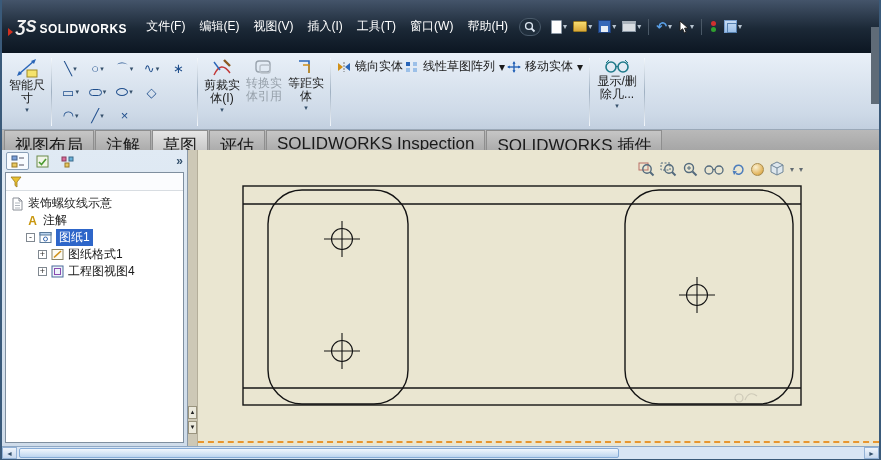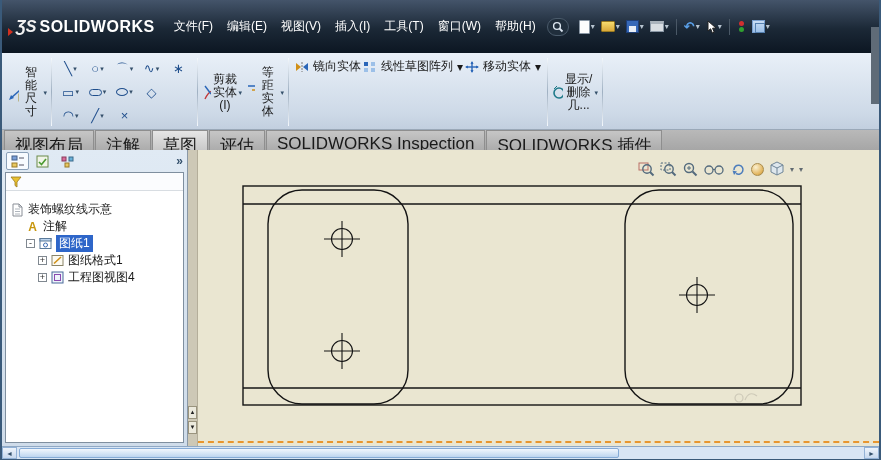--- a/index.html
+++ b/index.html
@@ -8,21 +8,21 @@
 
   .window { position:relative; width:881px; height:460px; display:flex; flex-direction:column;
             background:#eae6d1; border-left:2px solid #3a5a7a; border-right:2px solid #3a5a7a; border-bottom:1px solid #3a5a7a; }
 
   
   .titlebar { flex:0 0 27px; background:linear-gradient(#44546a,#1b2836 55%,#0c1622);
               display:flex; align-items:center; padding:0 6px; color:#fff; }
   .logo { display:flex; align-items:flex-end; margin-right:12px; }
   .logo-mark { font-style:italic; font-weight:bold; font-size:16px; margin-right:3px; color:#f2f2f2; }
   .logo-accent { width:0; height:0; border-left:5px solid #d03020; border-top:4px solid transparent; border-bottom:4px solid transparent; margin-right:3px; }
-  .logo-text { font-weight:bold; font-size:16px; letter-spacing:.5px; }
+  .logo-text { font-weight:bold; font-size:12px; letter-spacing:.5px; }
   .menu-item { padding:18px 7px; font-size:12px; white-space:nowrap; cursor:default; }
   .search-chip { width:22px; height:18px; border-radius:9px; background:#202e3c; border:1px solid #4a5a6a;
                  display:flex; align-items:center; justify-content:center; margin:0 8px 0 4px; }
   .qbar { display:flex; align-items:center; gap:2px; }
   .qitem { display:flex; align-items:center; gap:1px; padding:1px 2px; }
   .qcaret { font-size:8px; color:#b8c4d0; }
   .i-page { width:11px; height:14px; background:#fdfdfd; border:1px solid #8a97a5; border-radius:1px; }
   .i-folder { width:14px; height:11px; background:linear-gradient(#f7dc6f,#daa93a); border:1px solid #9a7a20; border-radius:1px; }
   .i-floppy { width:13px; height:13px; background:#3668b8; border:1px solid #1e3f78; position:relative; }
   .i-floppy::after { content:""; position:absolute; left:2px; top:5px; width:7px; height:6px; background:#e8eef6; }
@@ -33,21 +33,21 @@
   .i-grid::after { content:""; position:absolute; left:2px; top:2px; width:8px; height:8px; border:1px solid #5580b0; }
   .dotcol { display:flex; flex-direction:column; gap:1px; padding:0 2px; }
   .dot { width:5px; height:5px; border-radius:50%; }
   .dot.r { background:#d03030; } .dot.g { background:#30a030; }
   .qsep { width:1px; height:16px; background:#4a5866; margin:0 3px; }
 
   
   .ribbon { flex:0 0 77px; background:linear-gradient(#e9f0f8,#cdd9e7 80%,#c2cfdf); border-bottom:1px solid #9aa8b8;
             display:flex; align-items:stretch; padding:3px 4px 1px 4px; }
   .rdiv { width:1px; background:linear-gradient(#f4f8fc,#9fb0c2,#f4f8fc); margin:2px 3px; }
-  .rbtn { display:flex; flex-direction:row; align-items:center; justify-content:flex-start; gap:1px; padding:2px 1px; }
+  .rbtn { display:flex; flex-direction:column; align-items:center; justify-content:flex-start; gap:1px; padding:2px 1px; }
   .rbtn .lbl { font-size:12px; line-height:13px; text-align:center; }
   .rbtn .rcaret { font-size:7px; color:#35506b; line-height:7px; }
   .w40 { width:42px; } .w46 { width:48px; }
   .disabled .lbl { color:#96a0aa; }
   .sketchgrid { display:flex; flex-direction:column; justify-content:space-between; padding:1px 2px; }
   .sgrow { display:flex; align-items:center; height:23px; }
   .sgcell { display:flex; align-items:center; gap:1px; width:27px; justify-content:center; }
   .sglyph { color:#1f4e8c; font-size:13px; line-height:13px; }
   .sgcaret { font-size:7px; color:#35506b; }
   .cs-slot { width:13px; height:7px; border:1.4px solid #1f4e8c; border-radius:4px; }
@@ -68,21 +68,21 @@
 
   .left-panel { flex:0 0 186px; background:linear-gradient(#e0eaf4,#cfdcea); display:flex; flex-direction:column; border-right:1px solid #8a98a6; }
   .panel-tabs { flex:0 0 22px; display:flex; align-items:center; gap:2px; padding:2px 4px; }
   .ptab { width:23px; height:18px; display:flex; align-items:center; justify-content:center; border:1px solid transparent; border-radius:2px; }
   .ptab.active { background:#f7fbff; border-color:#8aa0b8; }
   .chev { margin-left:auto; color:#33506b; font-weight:bold; font-size:12px; }
   .panel-body { flex:1; margin:0 3px 3px 3px; background:#fff; border:1px solid #7f8f9f; display:flex; flex-direction:column; overflow:hidden; }
   .filter-row { flex:0 0 18px; border-bottom:1px solid #d8dde2; display:flex; align-items:center; padding-left:4px; background:#fbfcfe; }
   .tree { padding-top:4px; }
   .trow { height:17px; display:flex; align-items:center; gap:4px; }
-  .d0 { padding-left:5px;margin-top:6px; } .d1 { padding-left:20px; } .d2 { padding-left:32px; }
+  .d0 { padding-left:5px; } .d1 { padding-left:20px; } .d2 { padding-left:32px; }
   .exp { width:9px; height:9px; flex:0 0 9px; border:1px solid #808890; background:#fff; font-size:9px; line-height:7px; text-align:center; color:#333; }
   .tlabel { white-space:nowrap; }
   .tlabel.sel { background:#2e66c9; color:#fff; padding:0 3px; }
   .ann-a { color:#c8960c; font-weight:bold; font-size:12px; width:13px; text-align:center; }
 
   .scrollstrip { flex:0 0 10px; background:#cdc8b6; border-right:1px solid #b4ae9a; display:flex; flex-direction:column; align-items:center; padding-top:256px; gap:2px; }
   .ss-btn { width:9px; height:13px; background:#eceadd; border:1px solid #9a947e; font-size:6px; line-height:11px; text-align:center; color:#222; }
 
   
   .canvas { position:relative; flex:1; background:#eae6d1; overflow:hidden; }
@@ -242,20 +242,27 @@
     <div class="rbtn w40">
       <svg width="22" height="20">
         <path d="M3,17 Q10,2 19,15" fill="none" stroke="#c23838" stroke-width="1.4"></path>
         <line x1="13" y1="2" x2="19" y2="8" stroke="#8a5a20" stroke-width="2.4"></line>
         <line x1="3" y1="4" x2="9" y2="12" stroke="#2a66b8" stroke-width="1.4"></line>
       </svg>
       <span class="lbl">剪裁实体(I)</span>
       <span class="rcaret">▾</span>
     </div>
 
+    <div class="rbtn w40 disabled">
+      <svg width="22" height="18">
+        <rect x="3" y="3" width="14" height="11" rx="3" fill="none" stroke="#9aa4ae" stroke-width="1.4"></rect>
+        <rect x="7" y="7" width="10" height="8" rx="2" fill="none" stroke="#b8c0c8" stroke-width="1.4"></rect>
+      </svg>
+      <span class="lbl">转换实体引用</span>
+    </div>
 
     <div class="rbtn w40">
       <svg width="22" height="18">
         <path d="M4,3 h10 v12" fill="none" stroke="#2a66b8" stroke-width="1.6"></path>
         <path d="M8,7 h6 v8" fill="none" stroke="#d09018" stroke-width="1.6"></path>
       </svg>
       <span class="lbl">等距实体</span>
       <span class="rcaret">▾</span>
     </div>
 

